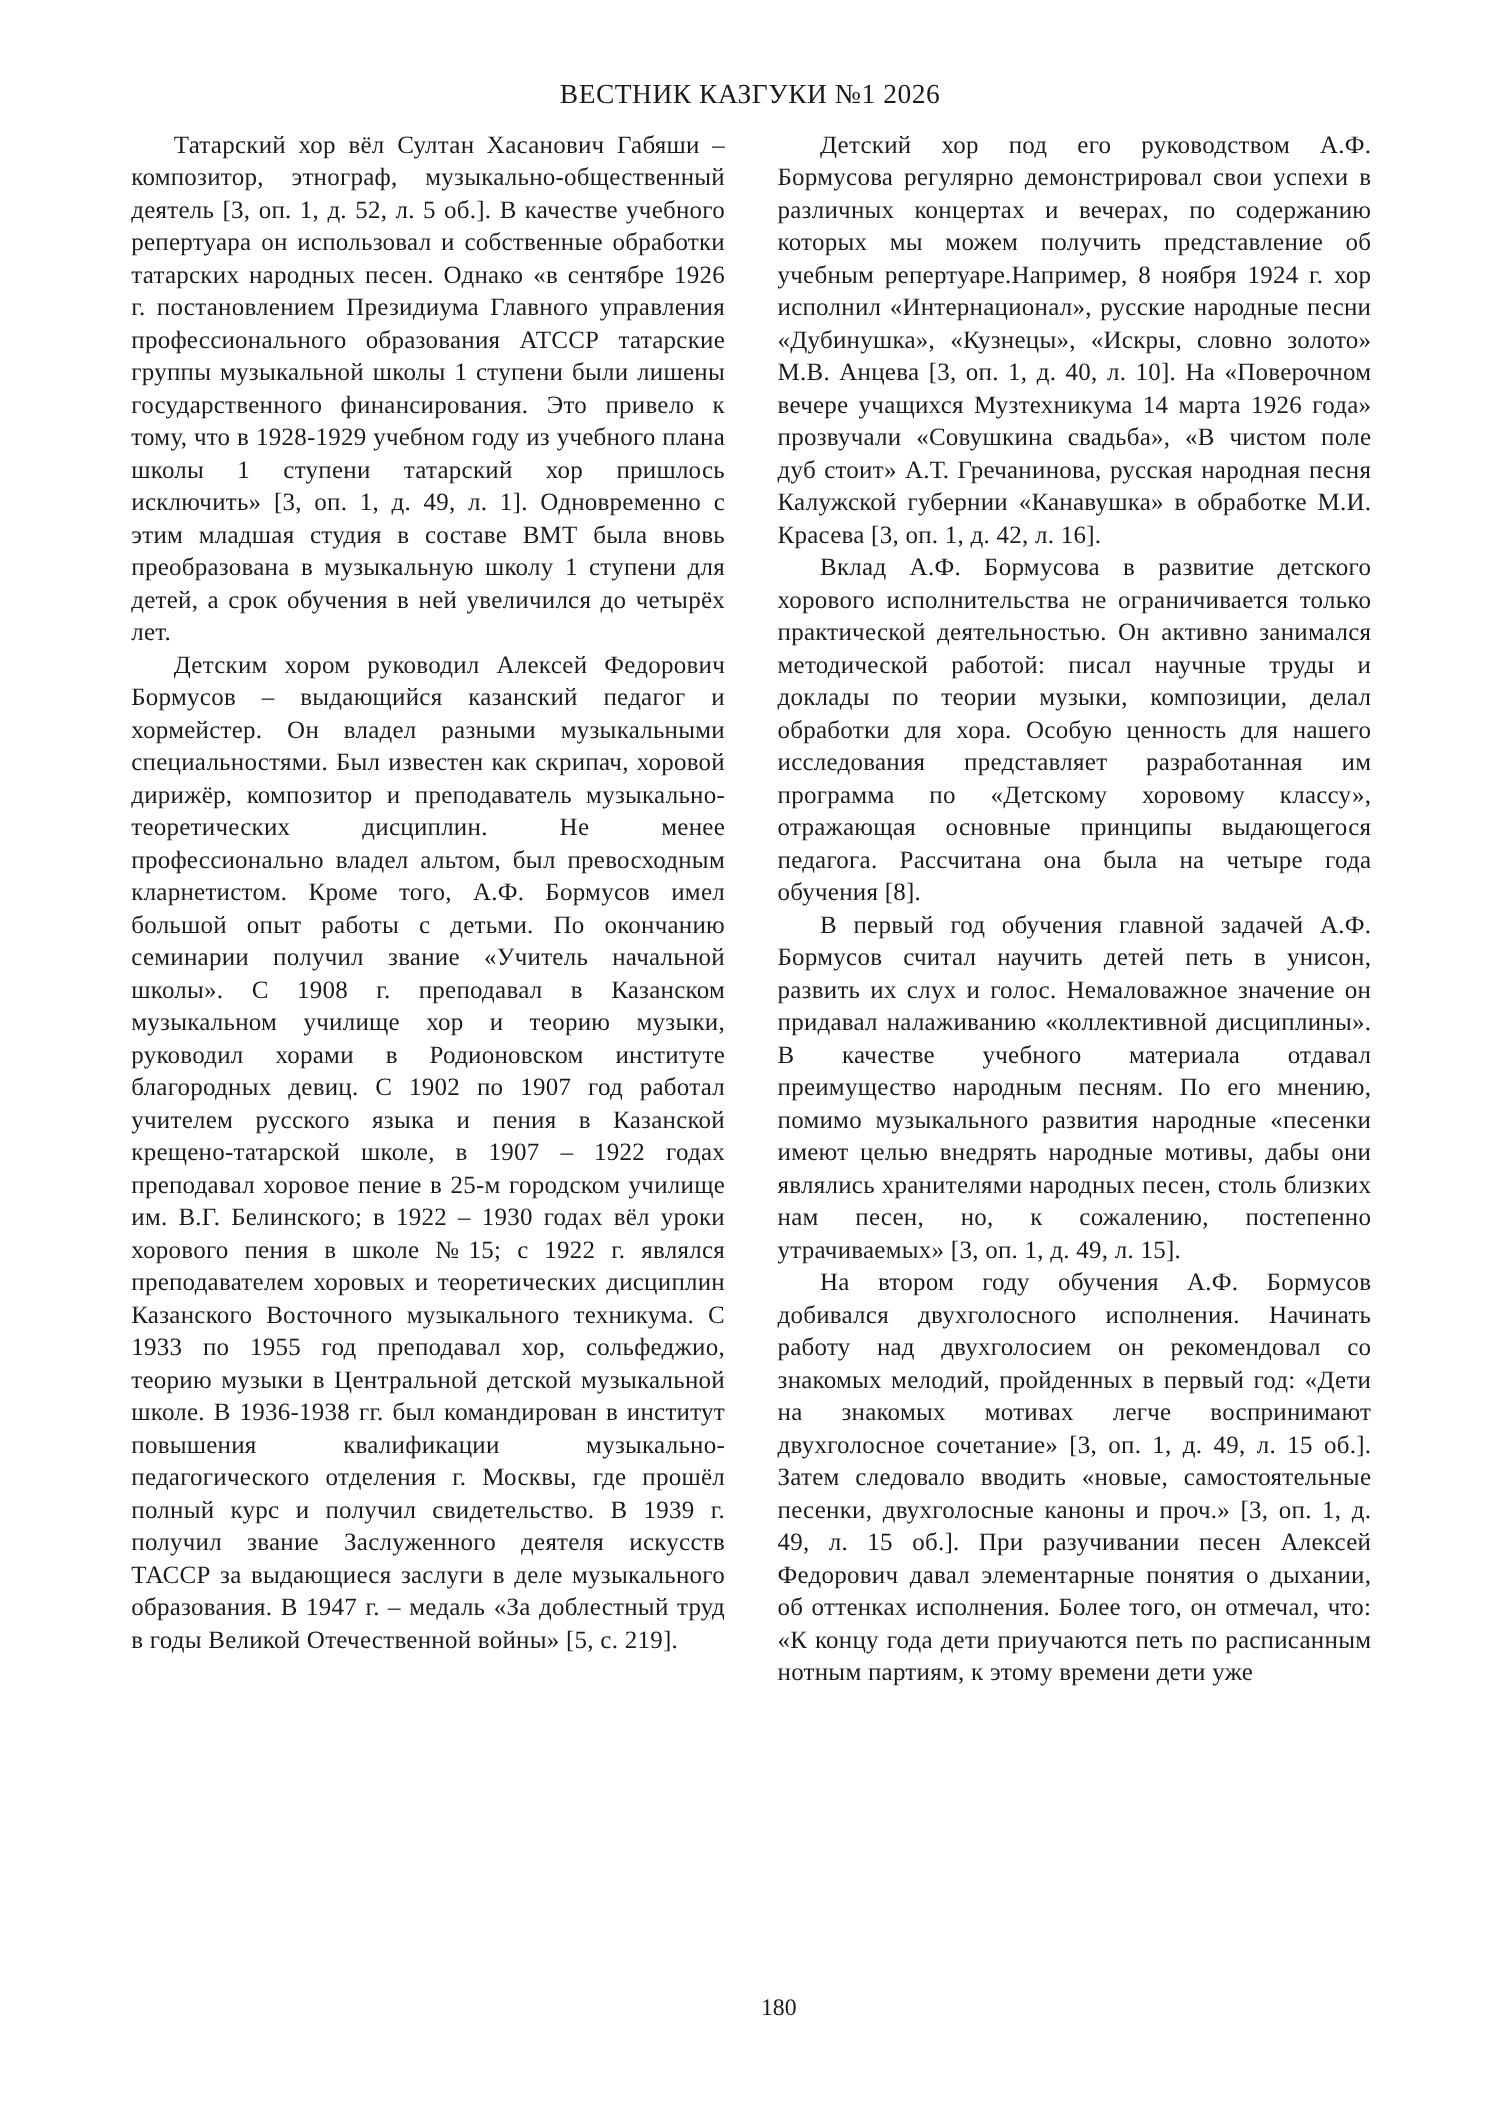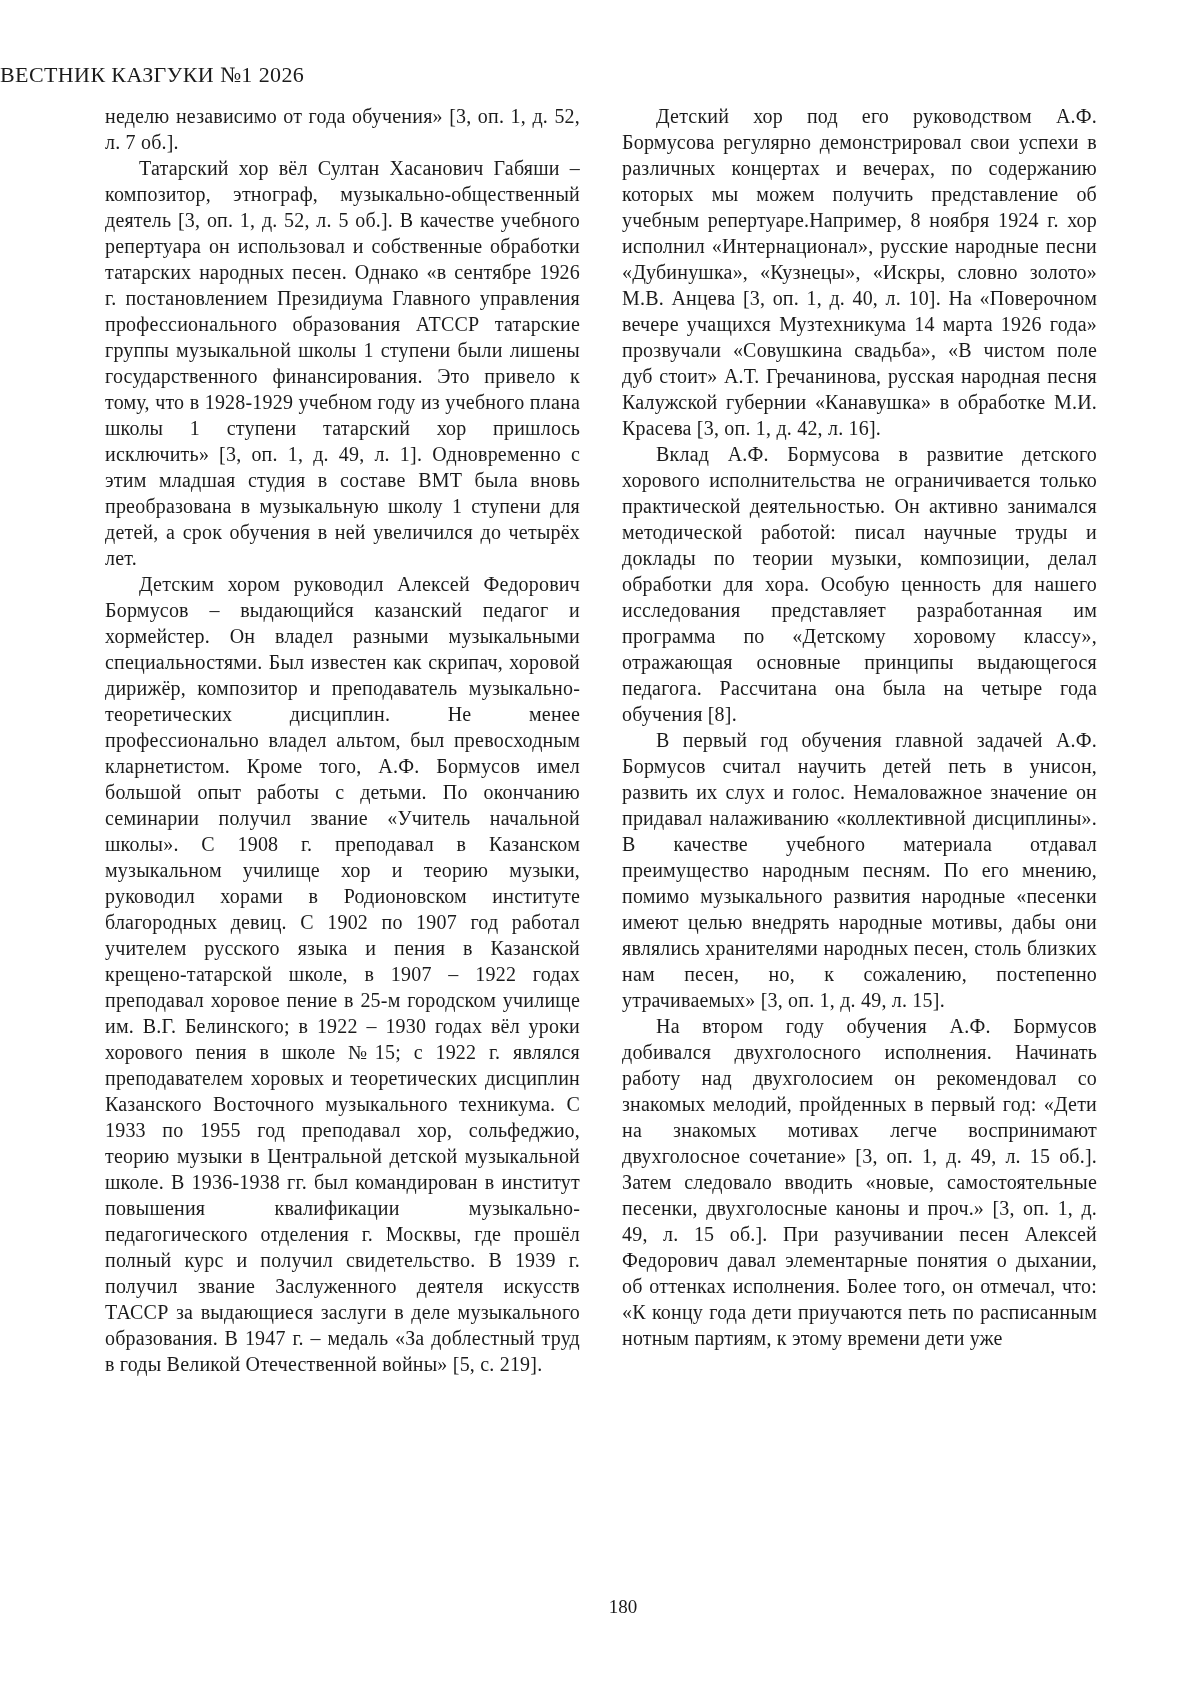--- a/index.html
+++ b/index.html
@@ -13,21 +13,21 @@
     position: relative;
     font-family: "Liberation Serif", serif;
     color: #1b1b1b;
     overflow: hidden;
   }
   .journal-header {
     position: absolute;
     top: 62px;
     left: 0;
     width: 1200px;
-    text-align: left;
+    text-align: center;
     font-size: 22px;
     letter-spacing: 0.4px;
     white-space: nowrap;
   }
   .columns {
     position: absolute;
     top: 103px;
     left: 105px;
     width: 992px;
     display: flex;
@@ -58,21 +58,20 @@
     padding-left: 23px;
   }
 </style>
 </head>
 <body>
 
 <div class="journal-header">ВЕСТНИК КАЗГУКИ №1 2026</div>
 
 <div class="columns">
   <div class="col">
-    <p class="continuation">неделю независимо от года обучения» [3, оп. 1, д. 52, л. 7 об.].</p>
     <p>Татарский хор вёл Султан Хасанович Габяши – композитор, этнограф, музыкально-общественный деятель [3, оп. 1, д. 52, л. 5 об.]. В качестве учебного репертуара он использовал и собственные обработки татарских народных песен. Однако «в сентябре 1926 г. постановлением Президиума Главного управления профессионального образования АТССР татарские группы музыкальной школы 1 ступени были лишены государственного финансирования. Это привело к тому, что в 1928-1929 учебном году из учебного плана школы 1 ступени татарский хор пришлось исключить» [3, оп. 1, д. 49, л. 1]. Одновременно с этим младшая студия в составе ВМТ была вновь преобразована в музыкальную школу 1 ступени для детей, а срок обучения в ней увеличился до четырёх лет.</p>
     <p>Детским хором руководил Алексей Федорович Бормусов – выдающийся казанский педагог и хормейстер. Он владел разными музыкальными специальностями. Был известен как скрипач, хоровой дирижёр, композитор и преподаватель музыкально-теоретических дисциплин. Не менее профессионально владел альтом, был превосходным кларнетистом. Кроме того, А.Ф. Бормусов имел большой опыт работы с детьми. По окончанию семинарии получил звание «Учитель начальной школы». С 1908 г. преподавал в Казанском музыкальном училище хор и теорию музыки, руководил хорами в Родионовском институте благородных девиц. С 1902 по 1907 год работал учителем русского языка и пения в Казанской крещено-татарской школе, в 1907 – 1922 годах преподавал хоровое пение в 25-м городском училище им. В.Г. Белинского; в 1922 – 1930 годах вёл уроки хорового пения в школе №15; с 1922 г. являлся преподавателем хоровых и теоретических дисциплин Казанского Восточного музыкального техникума. С 1933 по 1955 год преподавал хор, сольфеджио, теорию музыки в Центральной детской музыкальной школе. В 1936-1938 гг. был командирован в институт повышения квалификации музыкально-педагогического отделения г. Москвы, где прошёл полный курс и получил свидетельство. В 1939 г. получил звание Заслуженного деятеля искусств ТАССР за выдающиеся заслуги в деле музыкального образования. В 1947 г. – медаль «За доблестный труд в годы Великой Отечественной войны» [5, с. 219].</p>
   </div>
   <div class="col">
     <p>Детский хор под его руководством А.Ф. Бормусова регулярно демонстрировал свои успехи в различных концертах и вечерах, по содержанию которых мы можем получить представление об учебным репертуаре.Например, 8 ноября 1924 г. хор исполнил «Интернационал», русские народные песни «Дубинушка», «Кузнецы», «Искры, словно золото» М.В. Анцева [3, оп. 1, д. 40, л. 10]. На «Поверочном вечере учащихся Музтехникума 14 марта 1926 года» прозвучали «Совушкина свадьба», «В чистом поле дуб стоит» А.Т. Гречанинова, русская народная песня Калужской губернии «Канавушка» в обработке М.И. Красева [3, оп. 1, д. 42, л. 16].</p>
     <p>Вклад А.Ф. Бормусова в развитие детского хорового исполнительства не ограничивается только практической деятельностью. Он активно занимался методической работой: писал научные труды и доклады по теории музыки, композиции, делал обработки для хора. Особую ценность для нашего исследования представляет разработанная им программа по «Детскому хоровому классу», отражающая основные принципы выдающегося педагога. Рассчитана она была на четыре года обучения [8].</p>
     <p>В первый год обучения главной задачей А.Ф. Бормусов считал научить детей петь в унисон, развить их слух и голос. Немаловажное значение он придавал налаживанию «коллективной дисциплины». В качестве учебного материала отдавал преимущество народным песням. По его мнению, помимо музыкального развития народные «песенки имеют целью внедрять народные мотивы, дабы они являлись хранителями народных песен, столь близких нам песен, но, к сожалению, постепенно утрачиваемых» [3, оп. 1, д. 49, л. 15].</p>
     <p>На втором году обучения А.Ф. Бормусов добивался двухголосного исполнения. Начинать работу над двухголосием он рекомендовал со знакомых мелодий, пройденных в первый год: «Дети на знакомых мотивах легче воспринимают двухголосное сочетание» [3, оп. 1, д. 49, л. 15 об.]. Затем следовало вводить «новые, самостоятельные песенки, двухголосные каноны и проч.» [3, оп. 1, д. 49, л. 15 об.]. При разучивании песен Алексей Федорович давал элементарные понятия о дыхании, об оттенках исполнения. Более того, он отмечал, что: «К концу года дети приучаются петь по расписанным нотным партиям, к этому времени дети уже</p>
   </div>
 </div>

